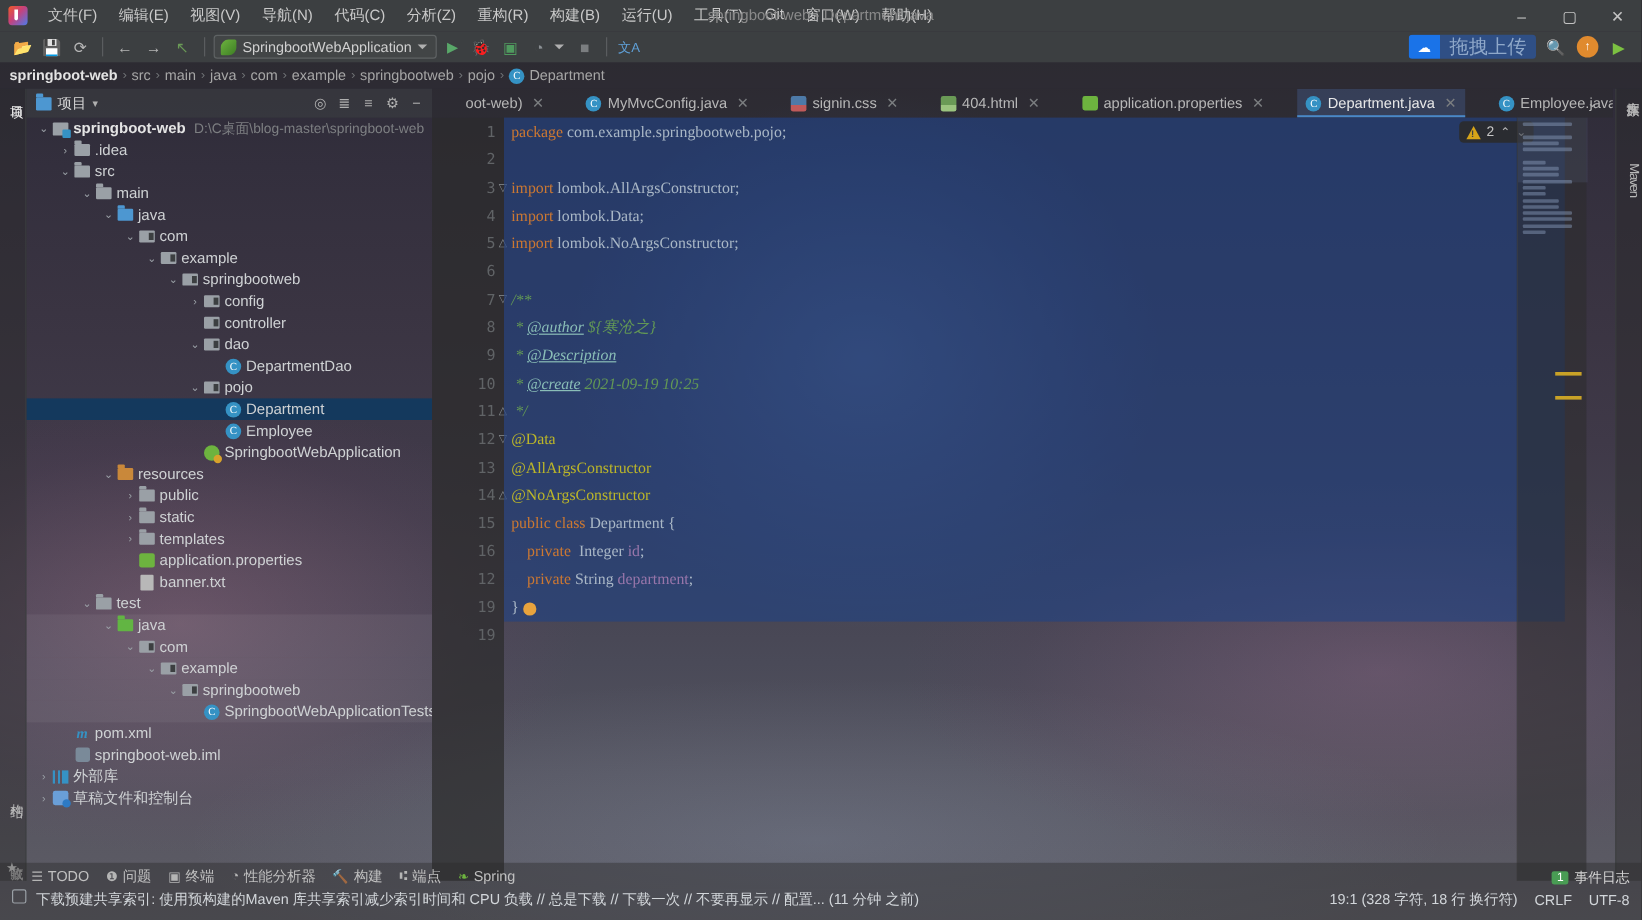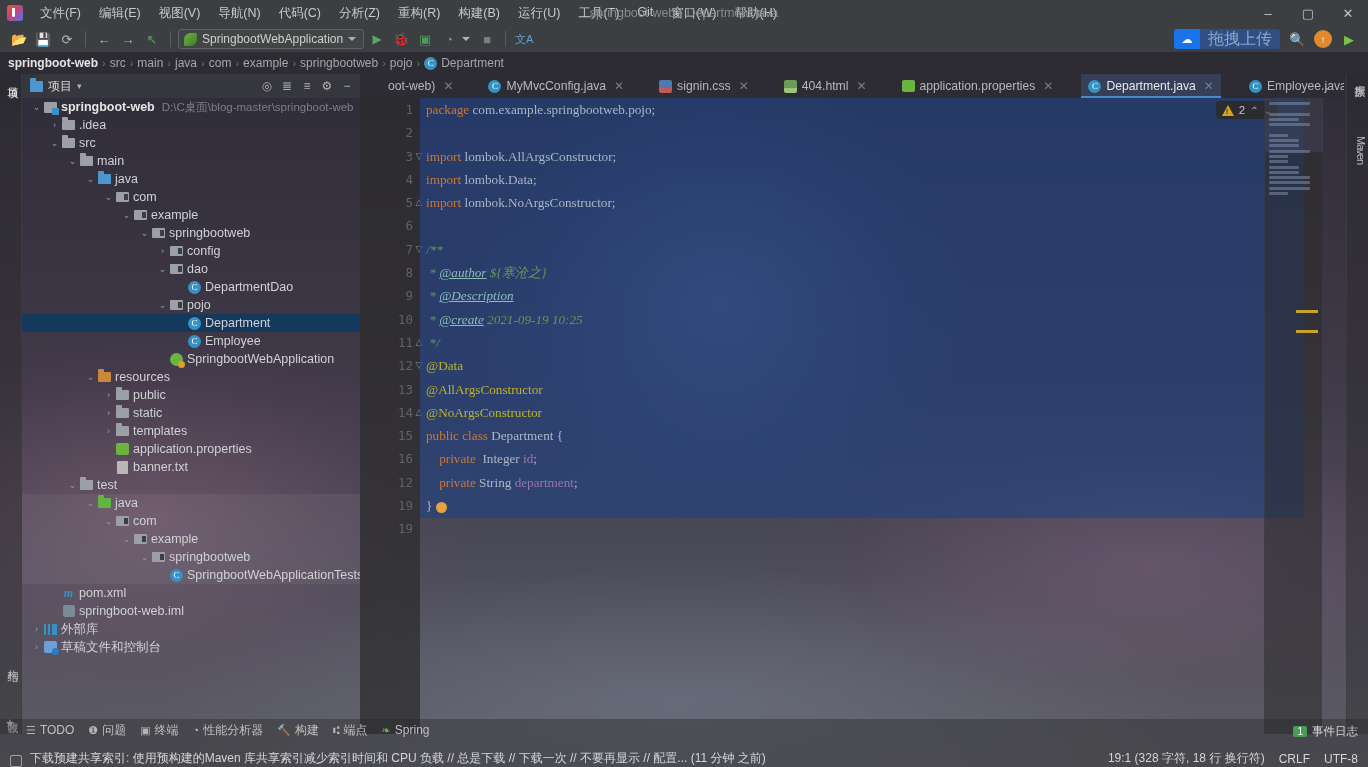--- a/index.html
+++ b/index.html
@@ -238,21 +238,21 @@
 
   
   #bottombar {
     position: absolute; bottom: 26px; left: 0; width: 1368px; height: 22px;
     display: flex; align-items: center; gap: 14px; padding-left: 26px;
     background: rgba(43,43,43,0.42); font-size: 12px; color: #c0c0c0;
   }
   .bbtn { display: flex; align-items: center; gap: 4px; }
   #statusbar {
     position: absolute; bottom: 0; left: 0; width: 1368px; height: 26px;
-    display: flex; align-items: flex-end; padding: 0 10px;
+    display: flex; align-items: flex-start; padding: 0 10px;
     background: rgba(43,43,43,0.42); font-size: 12px; color: #cfcfcf;
   }
   #statusbar .sq { width:12px;height:12px;border:1px solid #9aa0a6;border-radius:2px; margin-right:8px; flex:none; }
   #statusbar .msg { color: #d2d6da; }
   #statusbar .right { margin-left: auto; display: flex; align-items: center; gap: 14px; color:#d2d6da; }
   #evtlog { position: absolute; right: 10px; bottom: 28px; display:flex; align-items:center; gap:5px; font-size:11.5px; color:#d5d5d5; }
   #evtlog .badge { background:#499c54; color:#fff; border-radius:2px; padding:0 4px; font-size:10px; }
   #watermark {
     position: absolute; right: 8px; bottom: 0px; font-size: 21px; font-weight: bold;
     color: rgba(235,235,240,0.75); letter-spacing: 1px; pointer-events:none;
@@ -439,20 +439,27 @@
           <span class="pkg"></span>
         </span>
         <span class="nlabel">springbootweb</span>
       </div>
       <div class="node" style="padding-left: 134px;">
         <span class="arrow">›</span>
         <span class="ic">
           <span class="pkg"></span>
         </span>
         <span class="nlabel">config</span>
+      </div>
+      <div class="node" style="padding-left: 134px;">
+        <span class="arrow none">›</span>
+        <span class="ic">
+          <span class="pkg"></span>
+        </span>
+        <span class="nlabel">controller</span>
       </div>
       <div class="node" style="padding-left: 134px;">
         <span class="arrow">⌄</span>
         <span class="ic">
           <span class="pkg"></span>
         </span>
         <span class="nlabel">dao</span>
       </div>
       <div class="node" style="padding-left: 152px;">
         <span class="arrow none">›</span>

